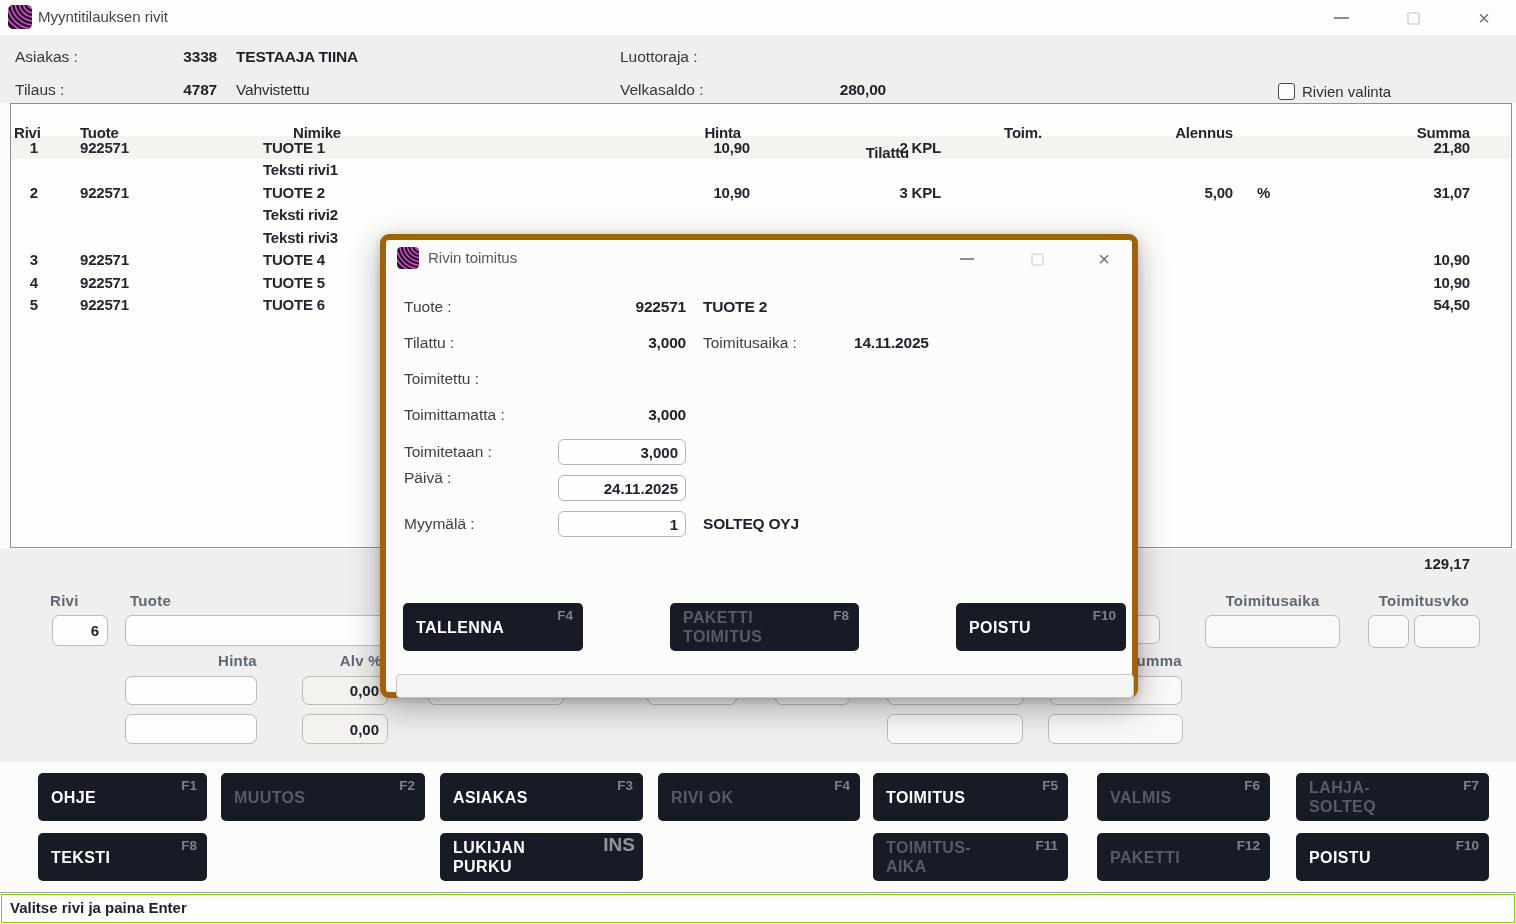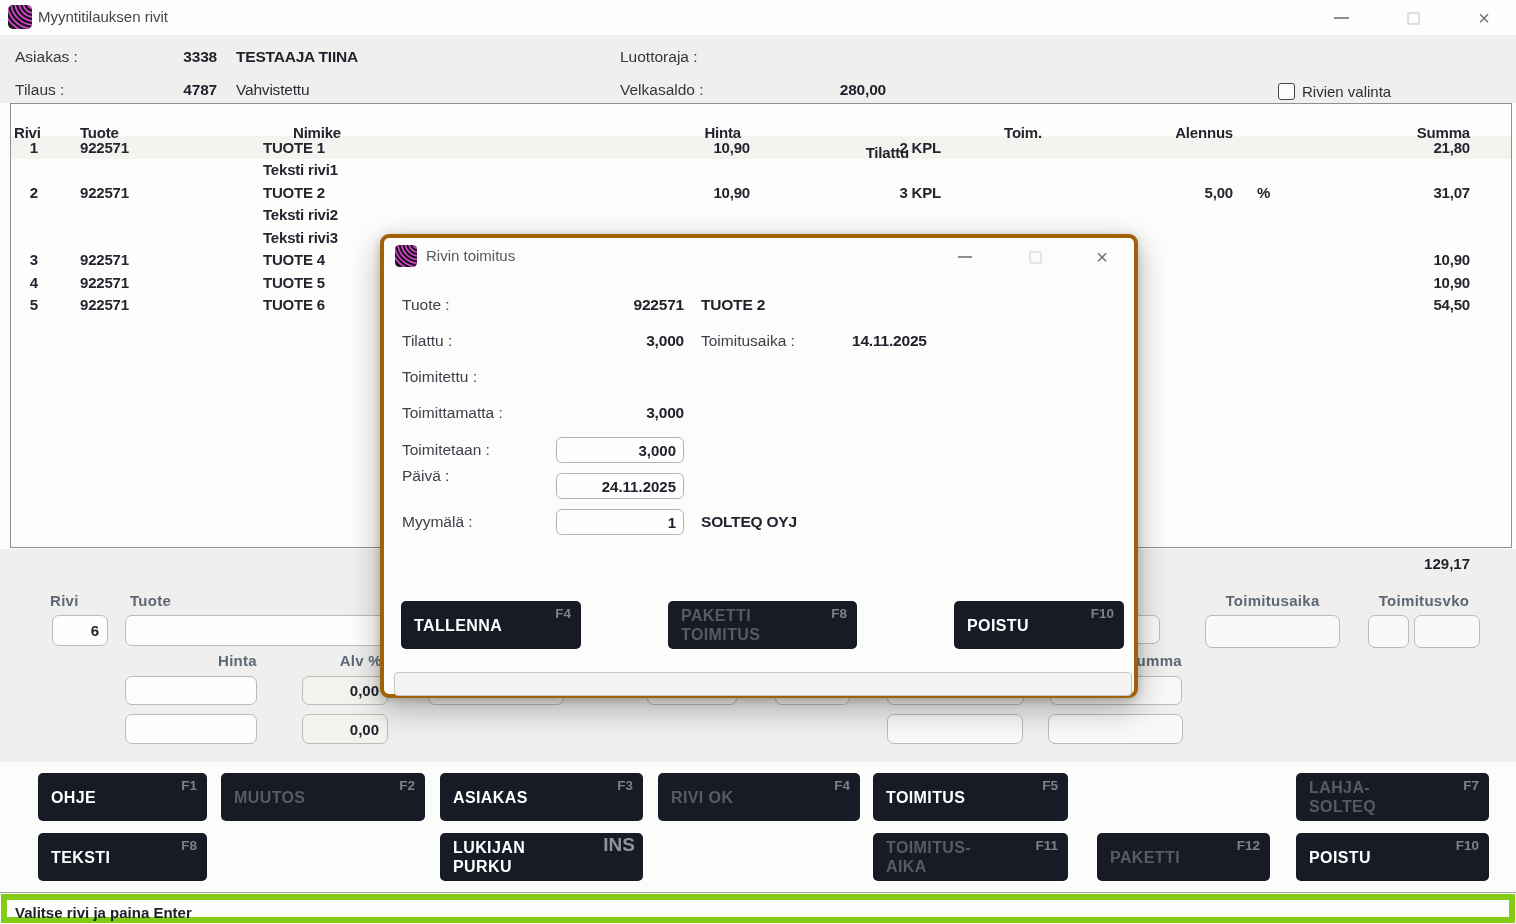--- a/index.html
+++ b/index.html
@@ -73,26 +73,26 @@
           display:flex; flex-direction:column; justify-content:center; padding-left:13px; }
   .abtn .bl { font-size:16px; font-weight:800; letter-spacing:0.4px; color:#ffffff; line-height:19px; }
   .abtn .bl:empty { display:none; }
   .abtn.disabled .bl { color:#575b65; }
   .abtn .bkey { position:absolute; top:5px; right:10px; font-size:13.5px; font-weight:600; color:#7e8189; }
   .abtn .bkey.ins { font-size:19px; font-weight:800; top:1px; right:8px; color:#90939b; }
 
   
   .statusline { left:0; top:892px; width:1516px; border-top:1px solid #a3a3a1; }
   .statusbar { left:1px; top:894px; width:1514px; height:29px; background:#fdfdfc;
-               border:6px solid #84cc16; font-size:15px; font-weight:bold; color:#1d2027;
+               border:1px solid #84cc16; font-size:15px; font-weight:bold; color:#1d2027;
                line-height:26px; padding-left:8px; }
 
   
   .dialog { left:380px; top:234px; width:758px; height:464px; background:#fcfcfb;
-            border:4px solid #a16207; border-radius:9px; z-index:20;
+            border:6px solid #a16207; border-radius:9px; z-index:20;
             box-shadow:0 10px 32px rgba(0,0,0,0.30), 0 2px 8px rgba(0,0,0,0.18); }
   .dlg-titlebar { position:absolute; left:0; top:0; width:100%; height:38px; }
   .dlg-icon { left:11px; top:7px; width:22px; height:22px; }
   .dlg-title { left:42px; top:9px; font-size:15px; color:#57585e; }
   .dlg-ctl { position:absolute; top:8px; width:28px; height:22px; display:flex; align-items:center; justify-content:center; cursor:default; }
   .dctl-min { left:567px; } .dctl-max { left:637px; } .dctl-close { left:704px; }
   .dctl-min i { display:block; width:14px; border-top:2px solid #8d8d8d; }
   .dctl-max i { display:block; width:13px; height:13px; border:2px solid #e6e4e2; border-radius:2px; }
   .dctl-close span { font-size:20px; color:#6f7074; line-height:1; }
   .dlabel { position:absolute; left:18px; font-size:15.5px; color:#3d414b; }
@@ -277,20 +277,24 @@
     <span class="bkey">F3</span>
   </div>
   <div class="abtn disabled" style="left:658px;top:11px;width:202px">
     <span class="bl">RIVI OK</span>
     <span class="bkey">F4</span>
   </div>
   <div class="abtn" style="left:873px;top:11px;width:195px">
     <span class="bl">TOIMITUS</span>
     <span class="bkey">F5</span>
   </div>
+  <div class="abtn disabled" style="left:1097px;top:11px;width:173px">
+    <span class="bl">VALMIS</span>
+    <span class="bkey">F6</span>
+  </div>
   <div class="abtn disabled" style="left:1296px;top:11px;width:193px">
     <span class="bl">LAHJA-</span>
       <span class="bl">SOLTEQ</span>
     <span class="bkey">F7</span>
   </div>
 
   <div class="abtn" style="left:38px;top:71px;width:169px">
     <span class="bl">TEKSTI</span>
     <span class="bkey">F8</span>
   </div>

